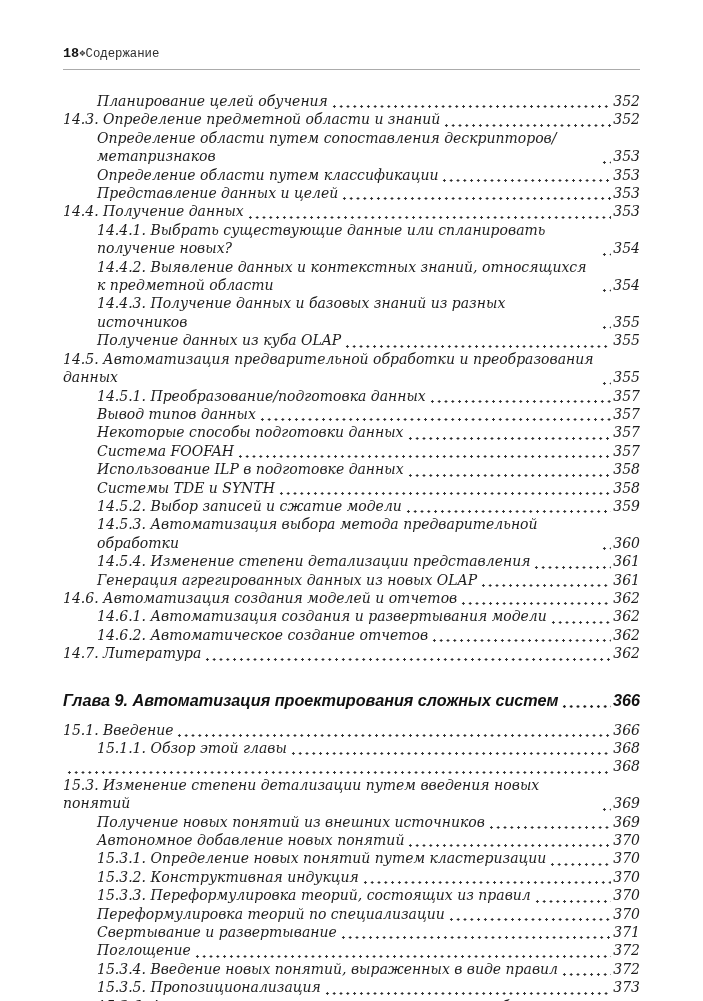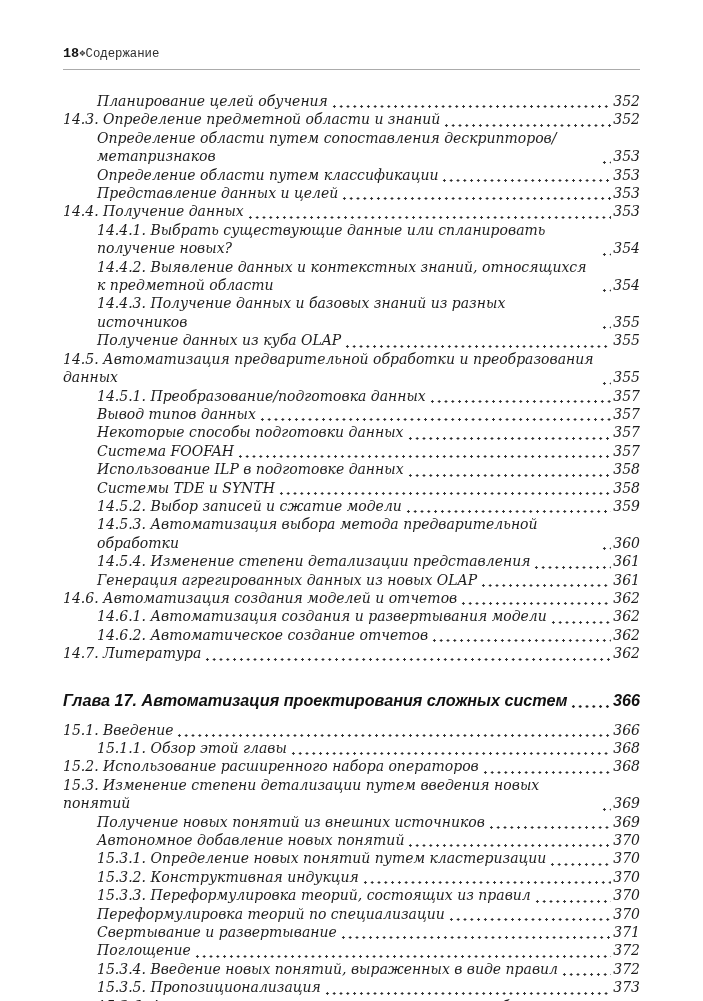--- a/index.html
+++ b/index.html
@@ -217,36 +217,35 @@
     <span class="toc-text">14.6.2. Автоматическое создание отчетов</span>
     <span class="toc-leader"></span>
     <span class="toc-page-ref">362</span>
   </div>
       <div class="toc-entry level-1">
     <span class="toc-text">14.7. Литература</span>
     <span class="toc-leader"></span>
     <span class="toc-page-ref">362</span>
   </div>
       <div class="toc-entry level-0 chapter">
-    <span class="toc-text">Глава 17. Автоматизация проектирования сложных систем</span>
+    <span class="toc-text">Глава 9. Автоматизация проектирования сложных систем</span>
     <span class="toc-leader"></span>
     <span class="toc-page-ref">366</span>
   </div>
       <div class="toc-entry level-1">
     <span class="toc-text">15.1. Введение</span>
     <span class="toc-leader"></span>
     <span class="toc-page-ref">366</span>
   </div>
       <div class="toc-entry level-2">
     <span class="toc-text">15.1.1. Обзор этой главы</span>
     <span class="toc-leader"></span>
     <span class="toc-page-ref">368</span>
   </div>
       <div class="toc-entry level-1">
-    <span class="toc-text">15.2. Использование расширенного набора операторов</span>
     <span class="toc-leader"></span>
     <span class="toc-page-ref">368</span>
   </div>
       <div class="toc-entry level-1">
     <span class="toc-text">15.3. Изменение степени детализации путем введения новых понятий</span>
     <span class="toc-leader"></span>
     <span class="toc-page-ref">369</span>
   </div>
       <div class="toc-entry level-2">
     <span class="toc-text">Получение новых понятий из внешних источников</span>

